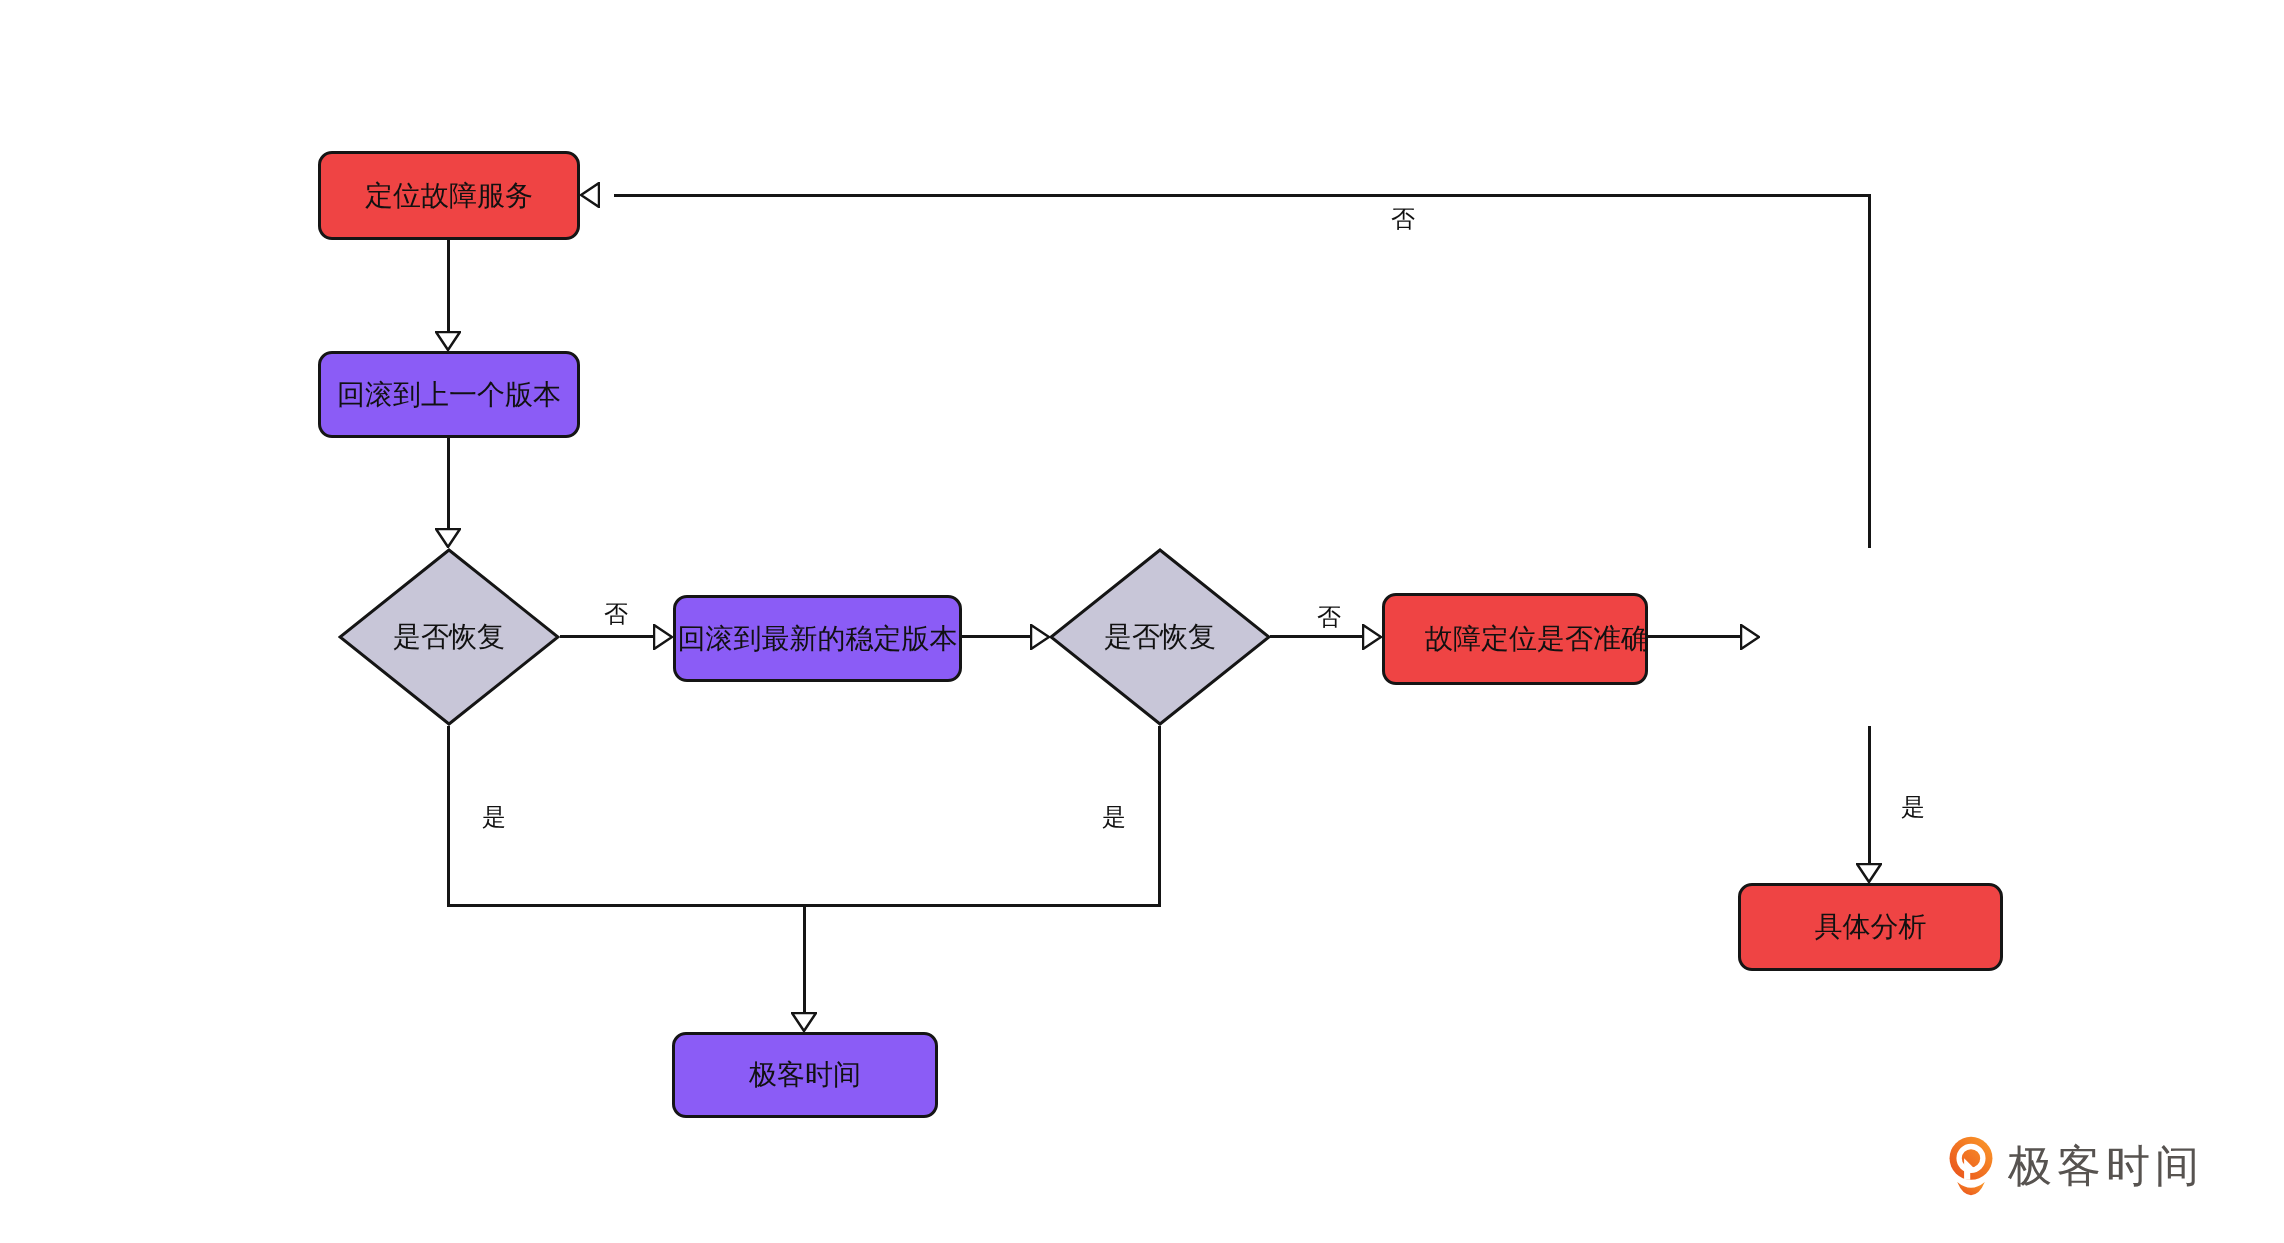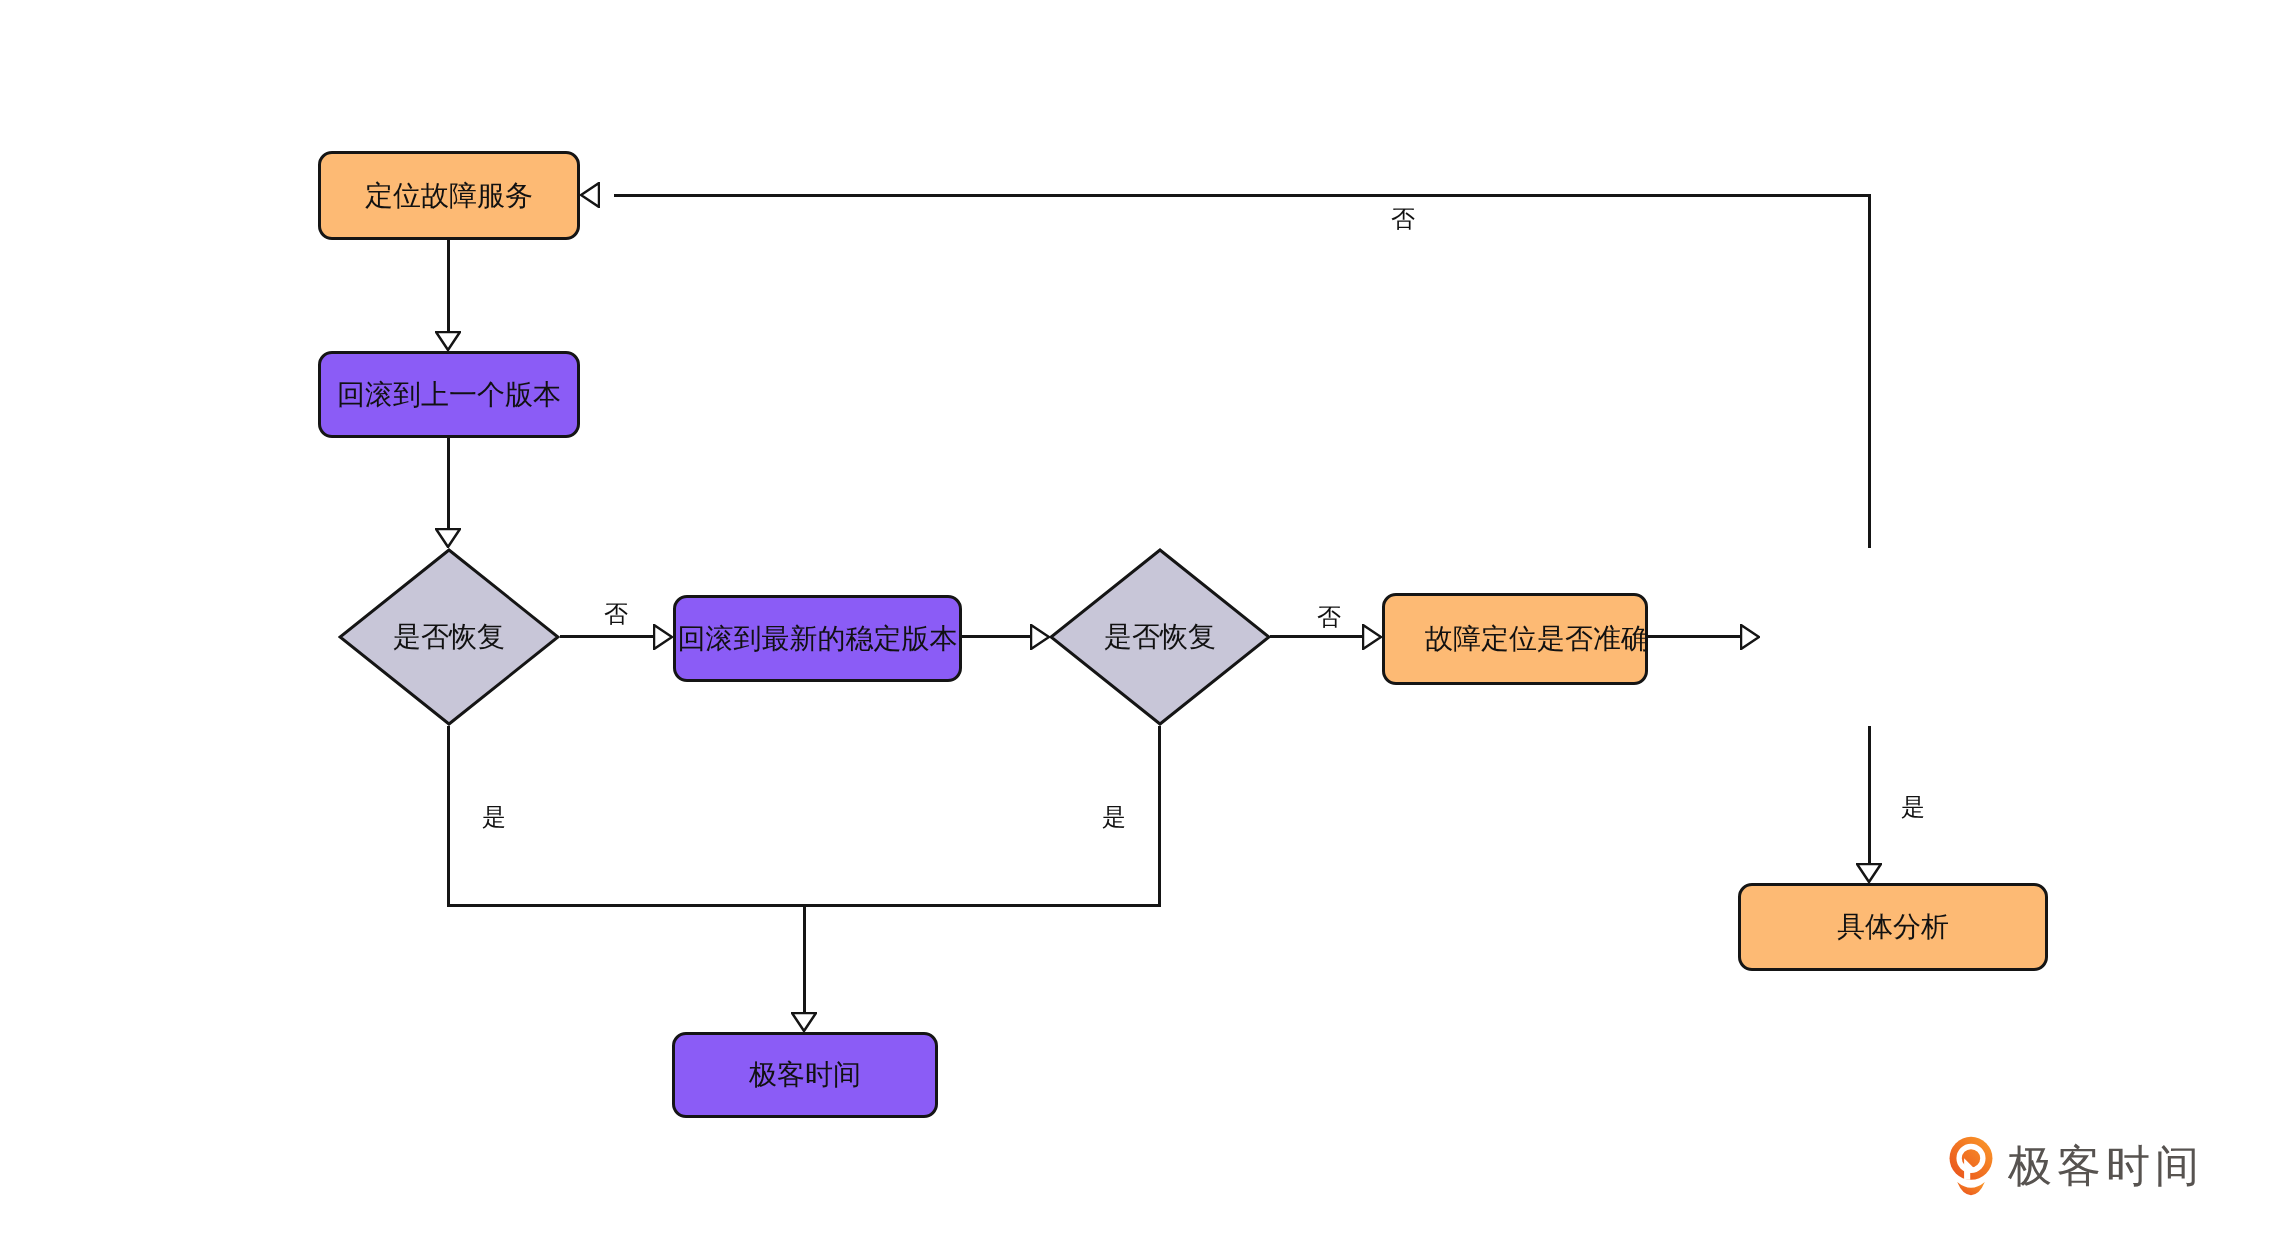--- a/index.html
+++ b/index.html
@@ -6,21 +6,21 @@
   body{font-family:"Liberation Sans","DejaVu Sans",sans-serif;}
   #canvas{position:relative;width:2284px;height:1243px;background:#ffffff;overflow:hidden;}
 
   
   .node{
     position:absolute;box-sizing:border-box;
     border:3px solid #151515;border-radius:14px;
     display:flex;align-items:center;justify-content:center;
     font-size:28px;font-weight:500;color:#111;white-space:nowrap;
   }
-  .fill-yellow{background:#fdba74;text-align:right;}
+  .fill-yellow{background:#ef4444;text-align:right;}
   .fill-blue{background:#8b5cf6;}
 
   
   .decision{position:absolute;width:222px;height:178px;}
   .decision svg{position:absolute;left:0;top:0;}
   .decision .dlabel{
     position:absolute;inset:0;display:flex;align-items:center;justify-content:center;
     font-size:28px;font-weight:500;color:#111;white-space:nowrap;
   }
 
@@ -128,21 +128,21 @@
   </div>
 
   <div class="node fill-blue" style="left:673px;top:595px;width:289px;height:87px;">
     <span>回滚到最新的稳定版本</span>
   </div>
 
   <div class="node fill-yellow" style="left:1382px;top:593px;width:266px;height:92px;padding-left:44px;">
     <span>故障定位是否准确</span>
   </div>
 
-  <div class="node fill-yellow" style="left:1738px;top:883px;width:310px;height:88px;">
+  <div class="node fill-yellow" style="left:1738px;top:883px;width:265px;height:88px;">
     <span>具体分析</span>
   </div>
 
   <div class="node fill-blue" style="left:672px;top:1032px;width:266px;height:86px;">
     <span>极客时间</span>
   </div>
 
   <div class="decision" style="left:338px;top:548px;">
     <svg width="222" height="178">
       <polygon points="111,2 220,89 111,176 2,89" fill="#C8C6D8" stroke="#151515" stroke-width="3"></polygon>

